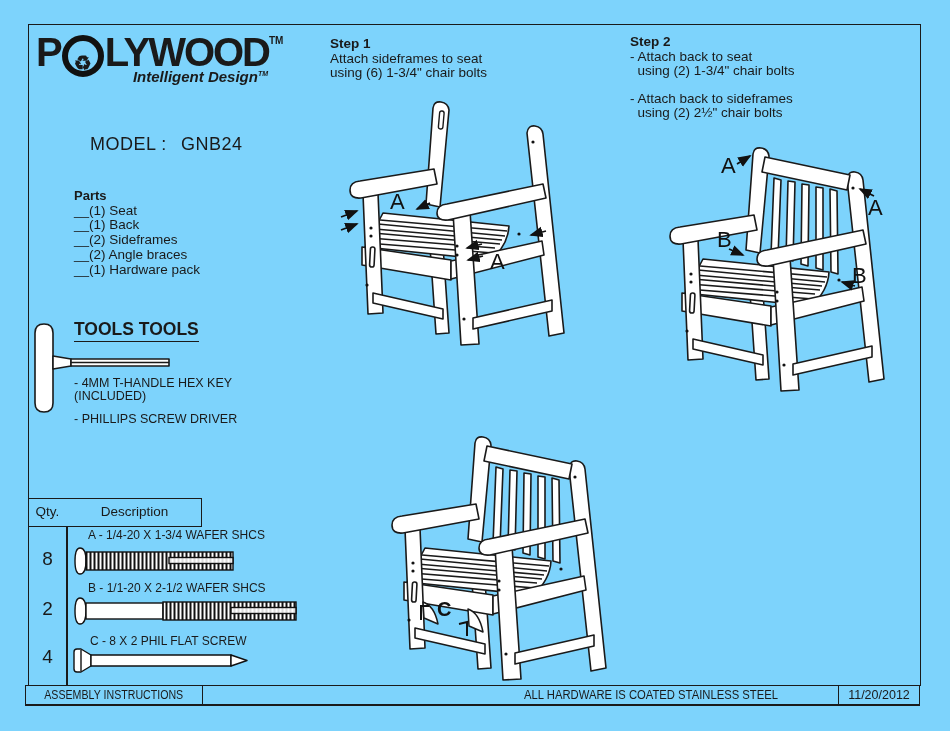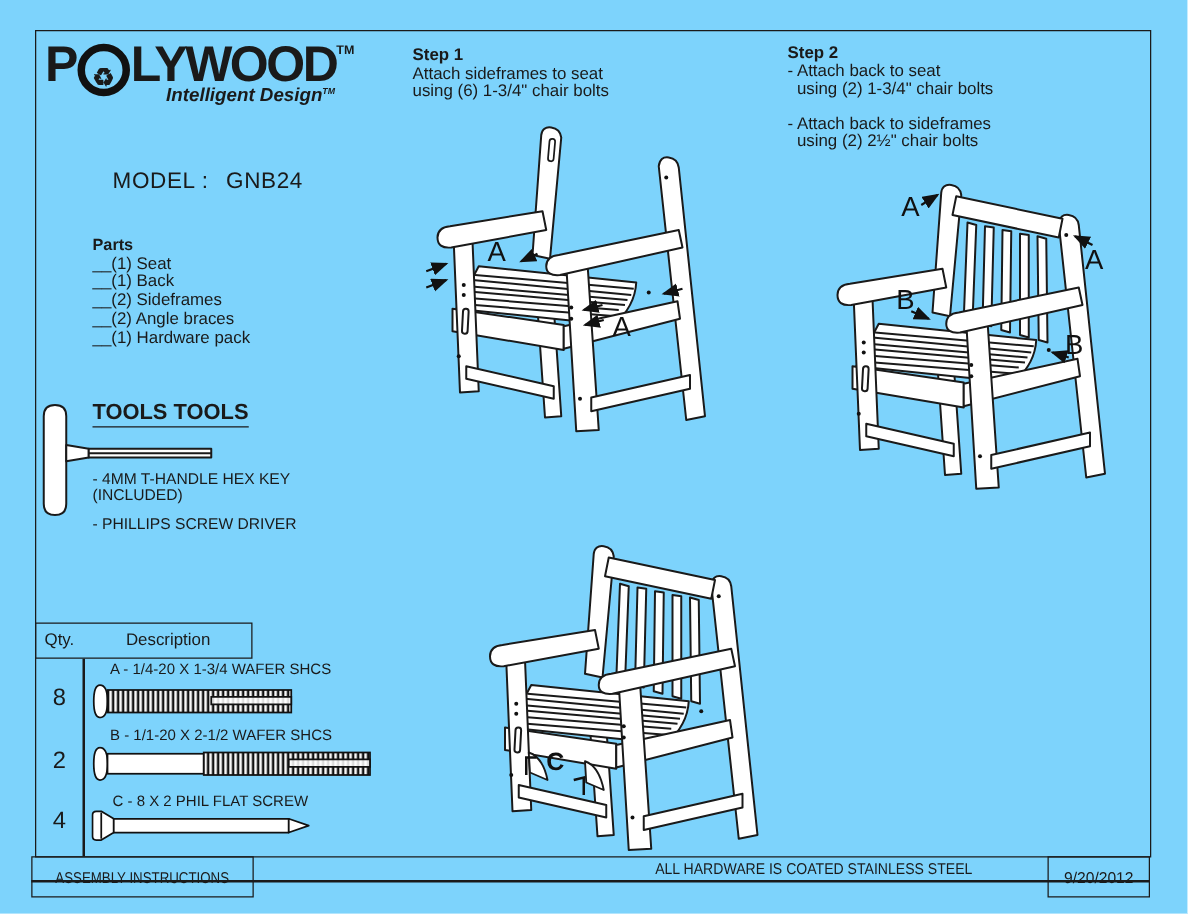--- a/index.html
+++ b/index.html
@@ -34,21 +34,21 @@
   .qty-num{left:28px;width:39px;text-align:center;font-size:19px;}
   .hw-label{font-size:12px;white-space:nowrap;}
 
   
   .step{font-size:13.5px;line-height:14.5px;}
   .step .ttl{font-weight:bold;}
   .step .ln{white-space:pre;}
   .step .gap{height:13px;}
 
   
-  .f-box{border:1.5px solid #1a1a1a;box-sizing:border-box;height:33px;display:flex;align-items:center;justify-content:center;}
+  .f-box{border:1.5px solid #1a1a1a;box-sizing:border-box;height:20px;display:flex;align-items:center;justify-content:center;}
   .assembly-box{left:25px;top:685px;width:178px;}
   .date-box{left:838px;top:685px;width:82px;font-size:12.5px;}
   .cond{display:inline-block;transform:scaleX(.85);transform-origin:center;font-size:12.5px;white-space:nowrap;}
   .center-note{left:202px;top:688px;width:590px;text-align:right;font-size:11.5px;}
   .center-note .cond{transform:scaleX(.9);}
   .footer-rule{left:25px;top:704px;width:895px;height:1.5px;background:#1a1a1a;}
 
   svg text{font-family:"Liberation Sans",sans-serif;}
   .chair-label{font-size:22px;fill:#111;}
   .chair-label-b{font-size:20px;font-weight:bold;fill:#111;}
@@ -247,17 +247,17 @@
     <text x="62" y="184" class="chair-label-b">C</text>
   </svg>
 
   <div class="abs f-box assembly-box">
     <span class="cond">ASSEMBLY INSTRUCTIONS</span>
   </div>
   <div class="abs center-note">
     <span class="cond">ALL HARDWARE IS COATED STAINLESS STEEL</span>
   </div>
   <div class="abs f-box date-box">
-    <span>9/20/2012</span>
+    <span>11/20/2012</span>
   </div>
   <div class="abs footer-rule"></div>
 
 </div>
 
 </body></html>

